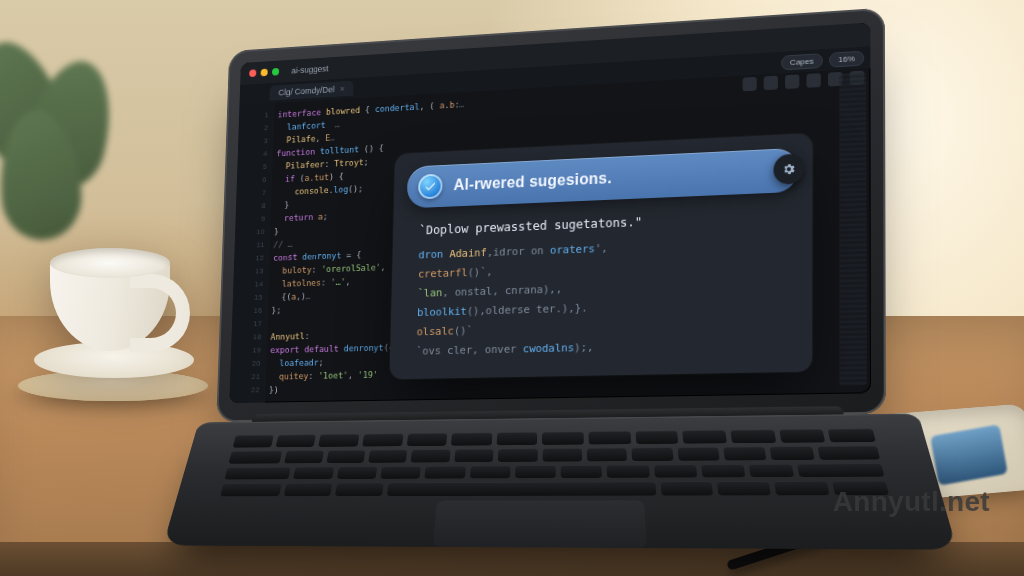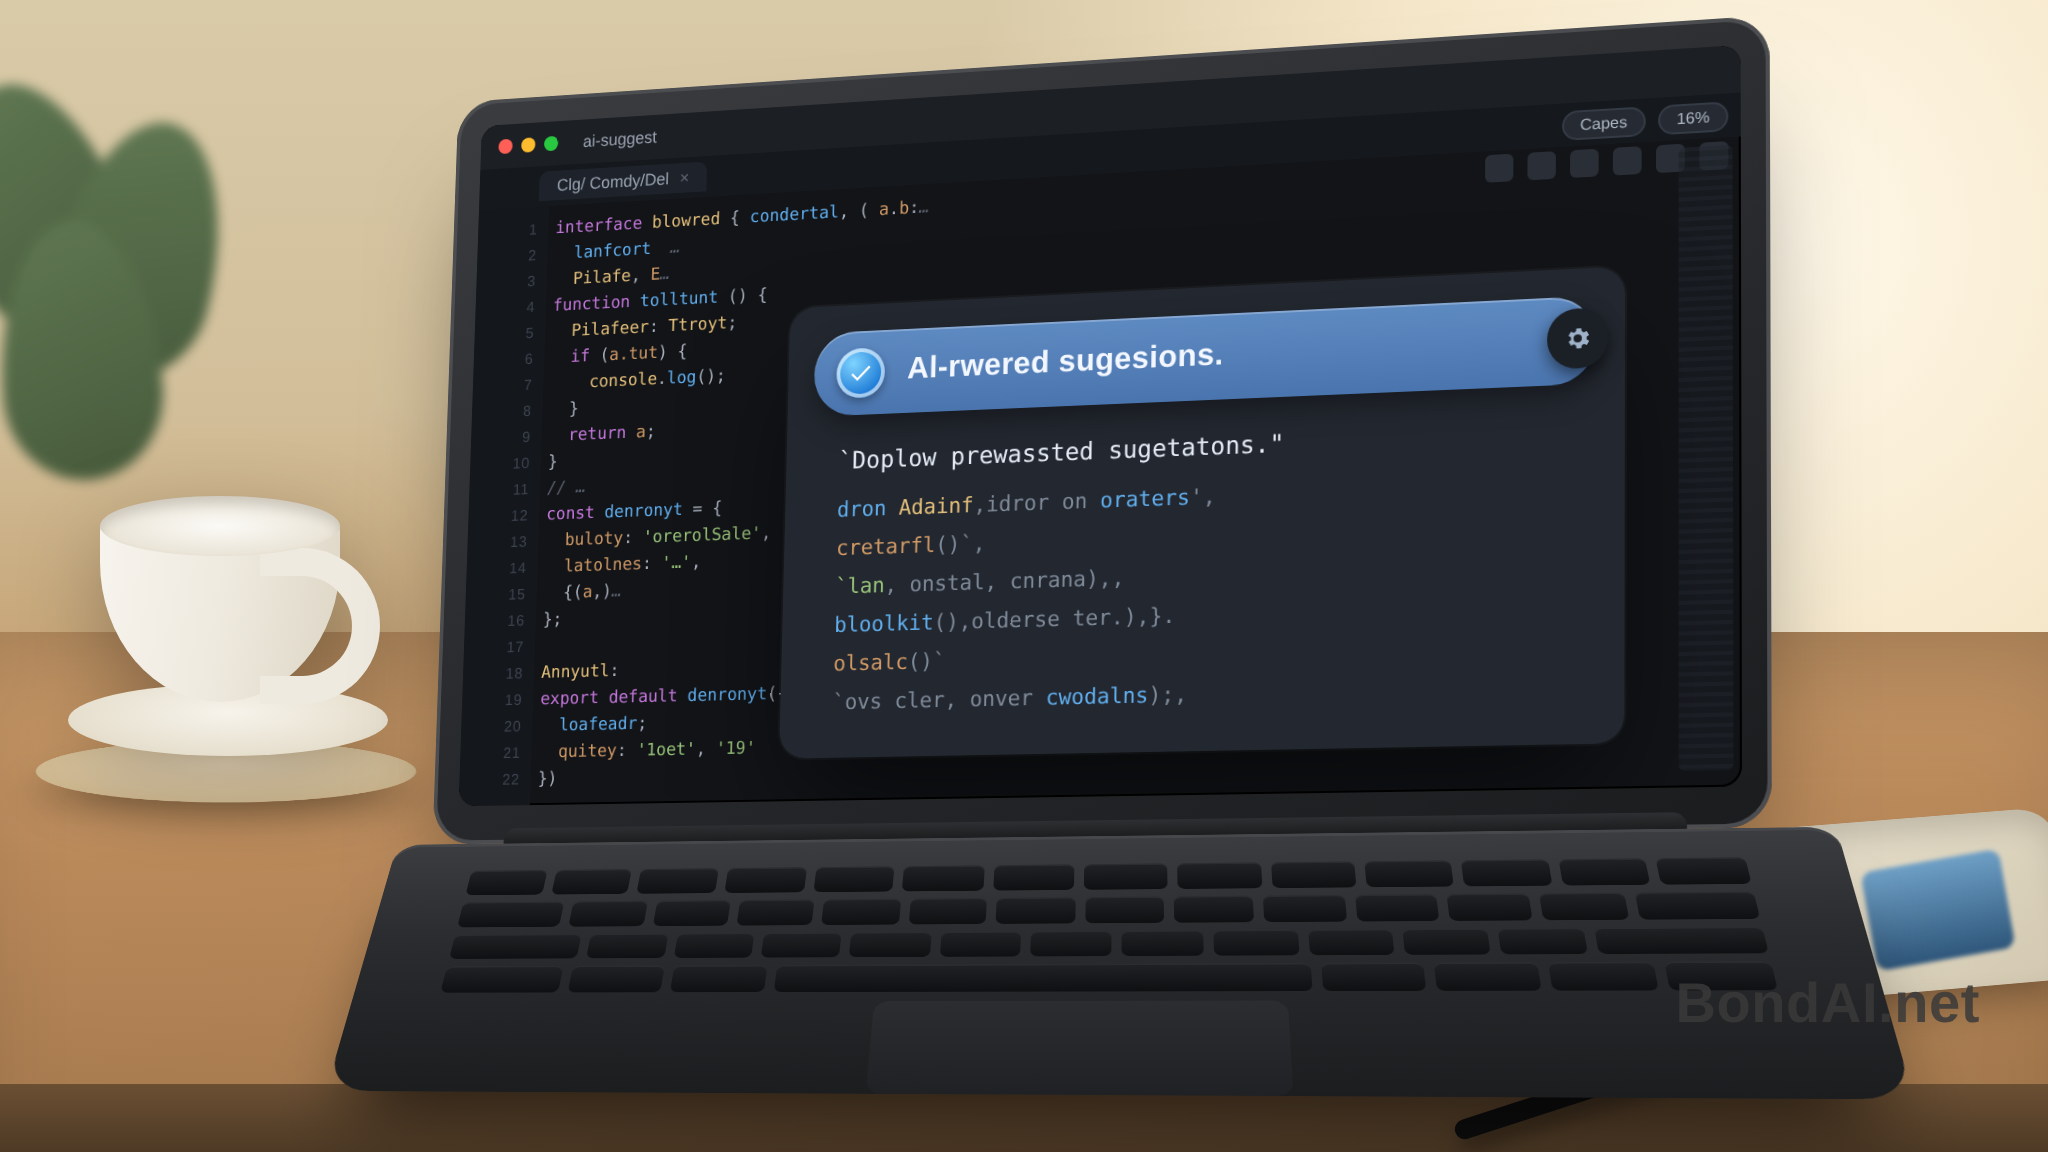--- a/index.html
+++ b/index.html
@@ -313,14 +313,14 @@
             <div class="key"></div>
             <div class="key"></div>
             <div class="key"></div>
             <div class="key"></div>
           </div>
       </div>
       <div class="trackpad"></div>
     </div>
   </div>
 
-  <div class="wm">BondAI.net</div>
+  <div class="wm">Annyutl.net</div>
 </div>
 
 </body></html>

